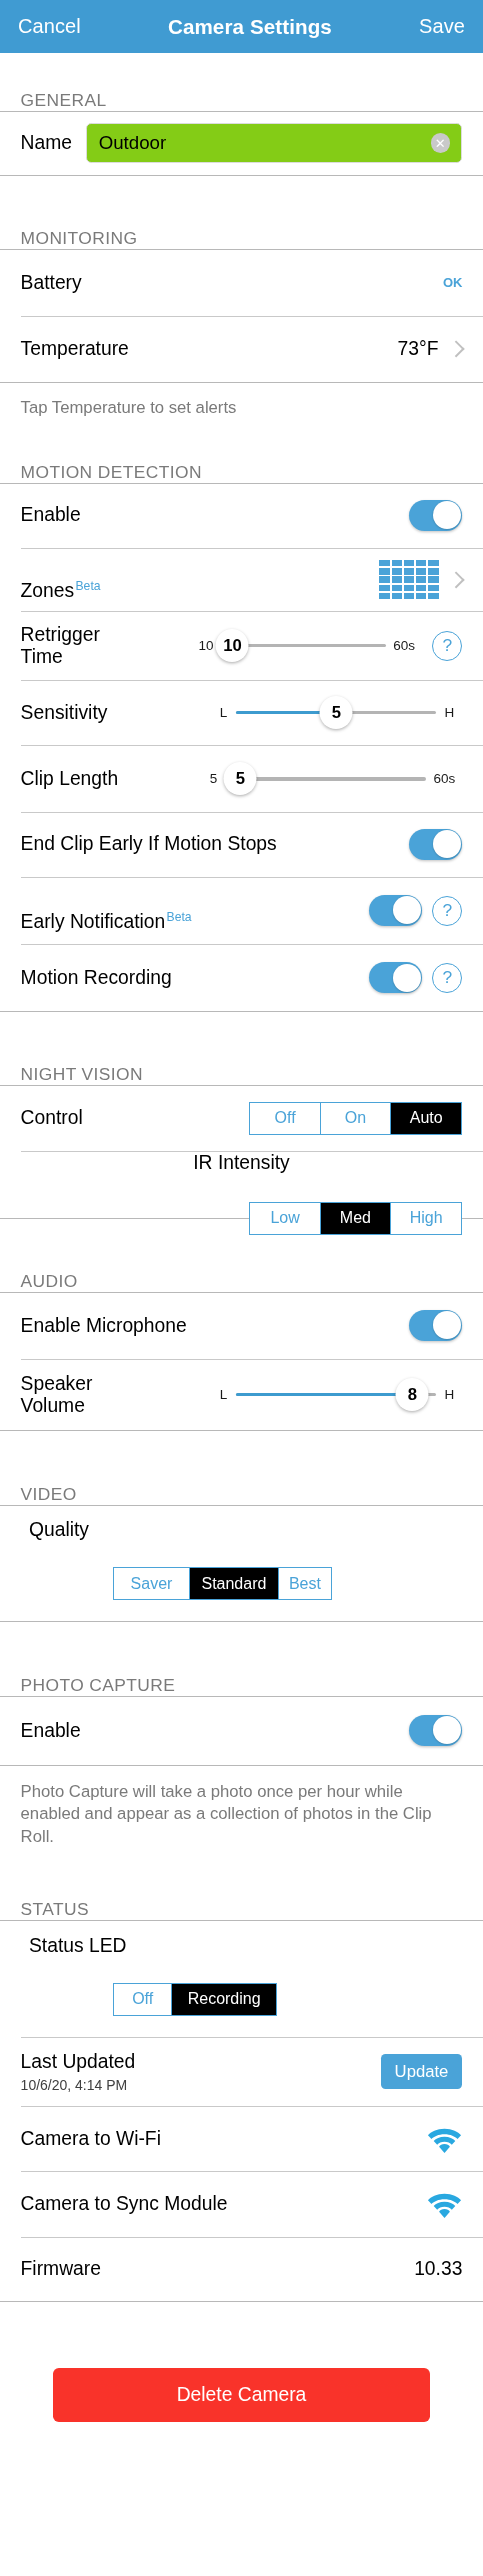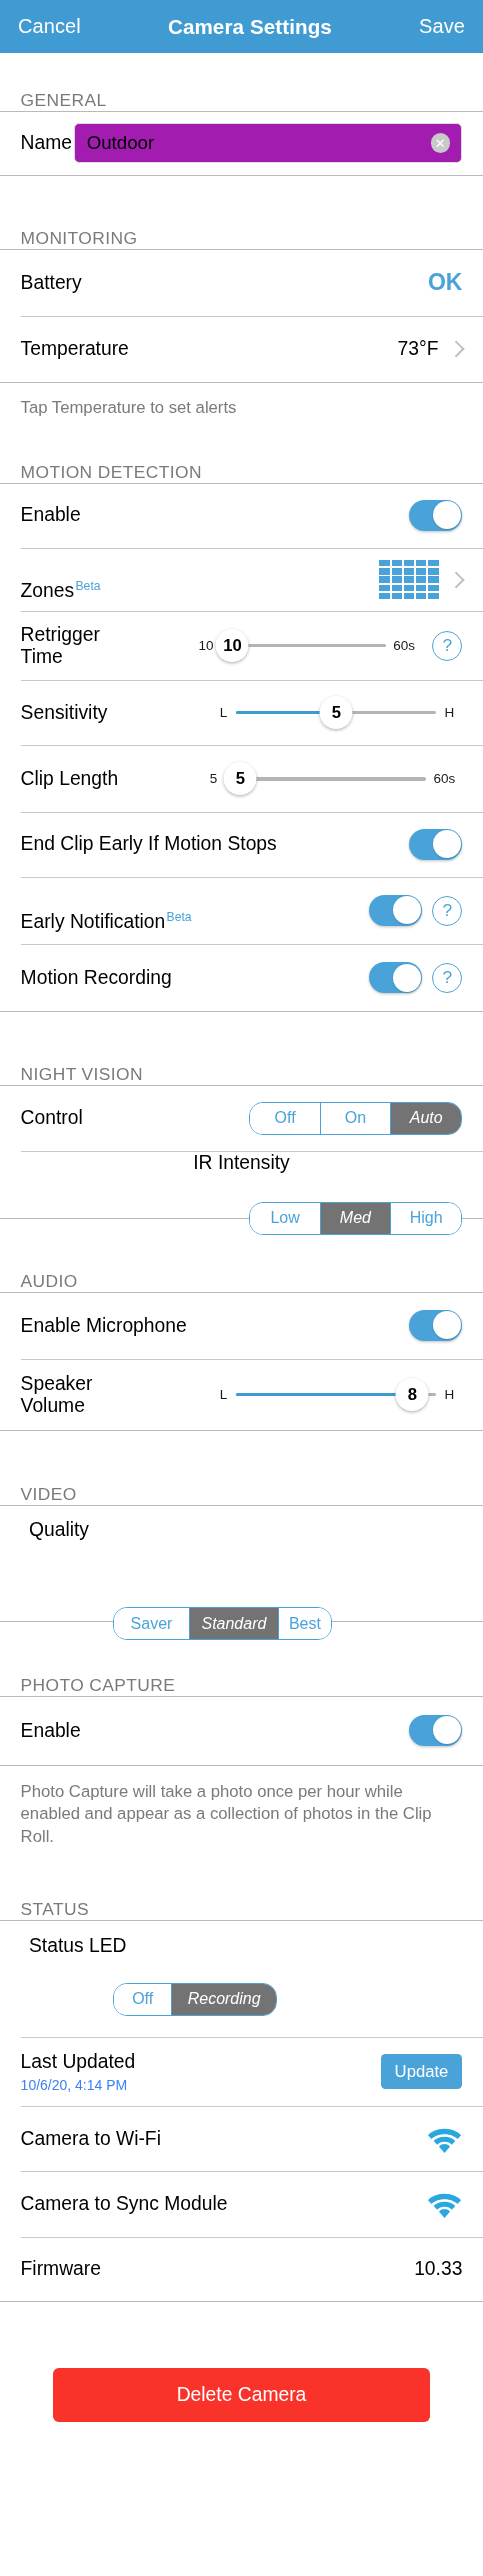--- a/index.html
+++ b/index.html
@@ -130,21 +130,21 @@
     height: 10.3px;
     border-right: 2.6px solid #c0c0c0;
     border-top: 2.6px solid #c0c0c0;
     transform: rotate(45deg);
     margin-left: 11.6px;
     flex: none;
   }
 
   
   .value-text { font-size: 19.3px; color: #000; }
-  .value-blue { font-size: 23px; color: #4aa3d8; font-weight: bold; }
+  .value-blue { font-size: 13px; color: #4aa3d8; font-weight: bold; }
 
   
   .slider-wrap {
     display: flex;
     align-items: center;
     margin-left: auto;
   }
   .slider-bound {
     font-size: 13.5px;
     color: #1a1a1a;
@@ -186,55 +186,54 @@
     font-weight: bold;
     color: #000;
     transform: translateX(-50%);
     top: 1.3px;
   }
 
   
   .seg {
     display: flex;
     border: 1.3px solid #4aa3d8;
-    border-radius: 14px;
+    border-radius: 0;
     overflow: hidden;
     height: 33px;
     box-sizing: border-box;
   }
   .seg-item {
     display: flex;
     align-items: center;
     justify-content: center;
     color: #4aa3d8;
     font-size: 16px;
     background: #ffffff;
     padding: 0 6.4px;
     box-sizing: border-box;
     border-right: 1.3px solid #4aa3d8;
   }
   .seg-item:last-child { border-right: none; }
   .seg-item.active {
-    background: #737373;
+    background: #000000;
     color: #ffffff;
-    font-style: italic;
   }
 
   
   .name-input-box {
     flex: 1;
-    margin-left: 2px;
+    margin-left: 14px;
     height: 40px;
     border: 0.6px solid #dcdcdc;
     border-radius: 5.2px;
     display: flex;
     align-items: center;
     padding: 0 11.6px;
     box-sizing: border-box;
-    background: #a21caf;
+    background: #84cc16;
   }
   .name-input-box .val {
     font-size: 18.7px;
     color: #000;
     flex: 1;
   }
   .clear-icon {
     width: 19.3px;
     height: 19.3px;
     border-radius: 50%;
@@ -272,21 +271,21 @@
 
   
   .update-btn {
     background: #4aa3d8;
     color: #ffffff;
     font-size: 16.7px;
     border-radius: 4.5px;
     padding: 7.7px 14px;
     flex: none;
   }
-  .sub-text { font-size: 14px; color: #3b82f6; margin-top: 3.9px; }
+  .sub-text { font-size: 14px; color: #404040; margin-top: 3.9px; }
 
   
   .delete-btn {
     background: #f9332a;
     color: #ffffff;
     font-size: 19.3px;
     border-radius: 5.8px;
     height: 54px;
     margin: 0 53px;
     display: flex;
@@ -516,21 +515,21 @@
     <div class="slider-bound">H</div>
   </div>
 </div>
 <div class="rule"></div>
 
 <div class="section-header" style="height:74px;">VIDEO</div>
 <div class="rule"></div>
 
 <div style="height:116px;position:relative;">
   <div class="row-label" style="position:absolute;left:29px;top:14px;">Quality</div>
-  <div class="seg" style="width:219px;position:absolute;left:113px;top:62px;margin-top:40px;">
+  <div class="seg" style="width:219px;position:absolute;left:113px;top:62px;">
     <div class="seg-item" style="width:35%">Saver</div>
     <div class="seg-item active" style="width:41%">Standard</div>
     <div class="seg-item" style="width:24%">Best</div>
   </div>
 </div>
 <div class="rule"></div>
 
 <div class="section-header" style="height:74px;">PHOTO CAPTURE</div>
 <div class="rule"></div>
 

